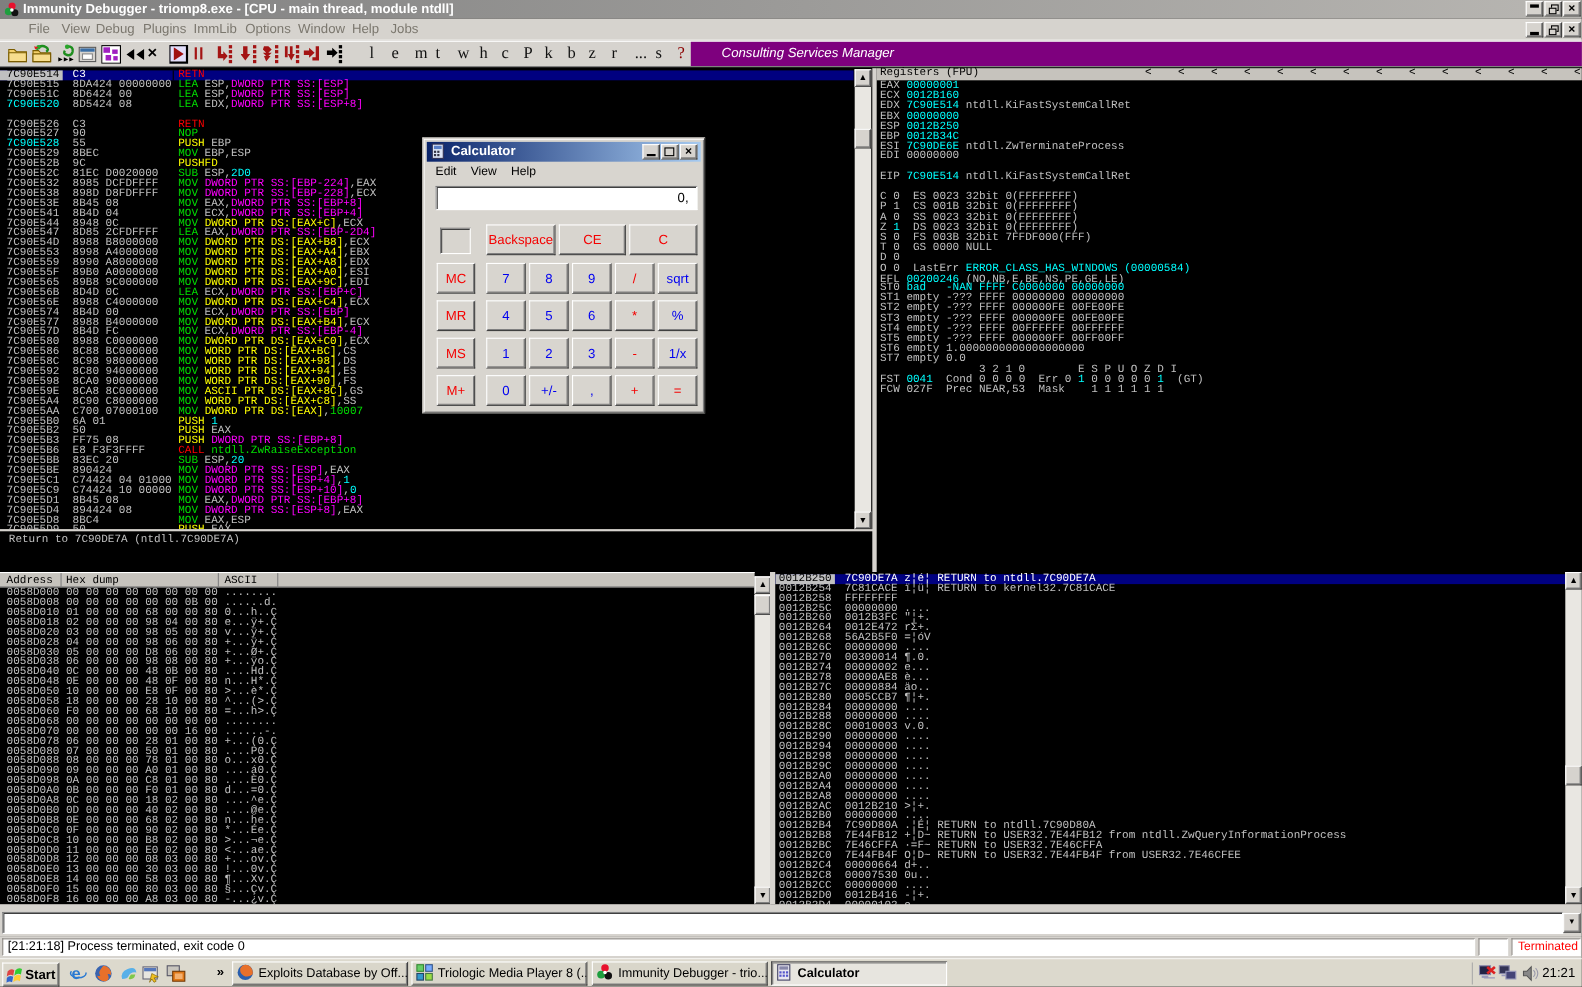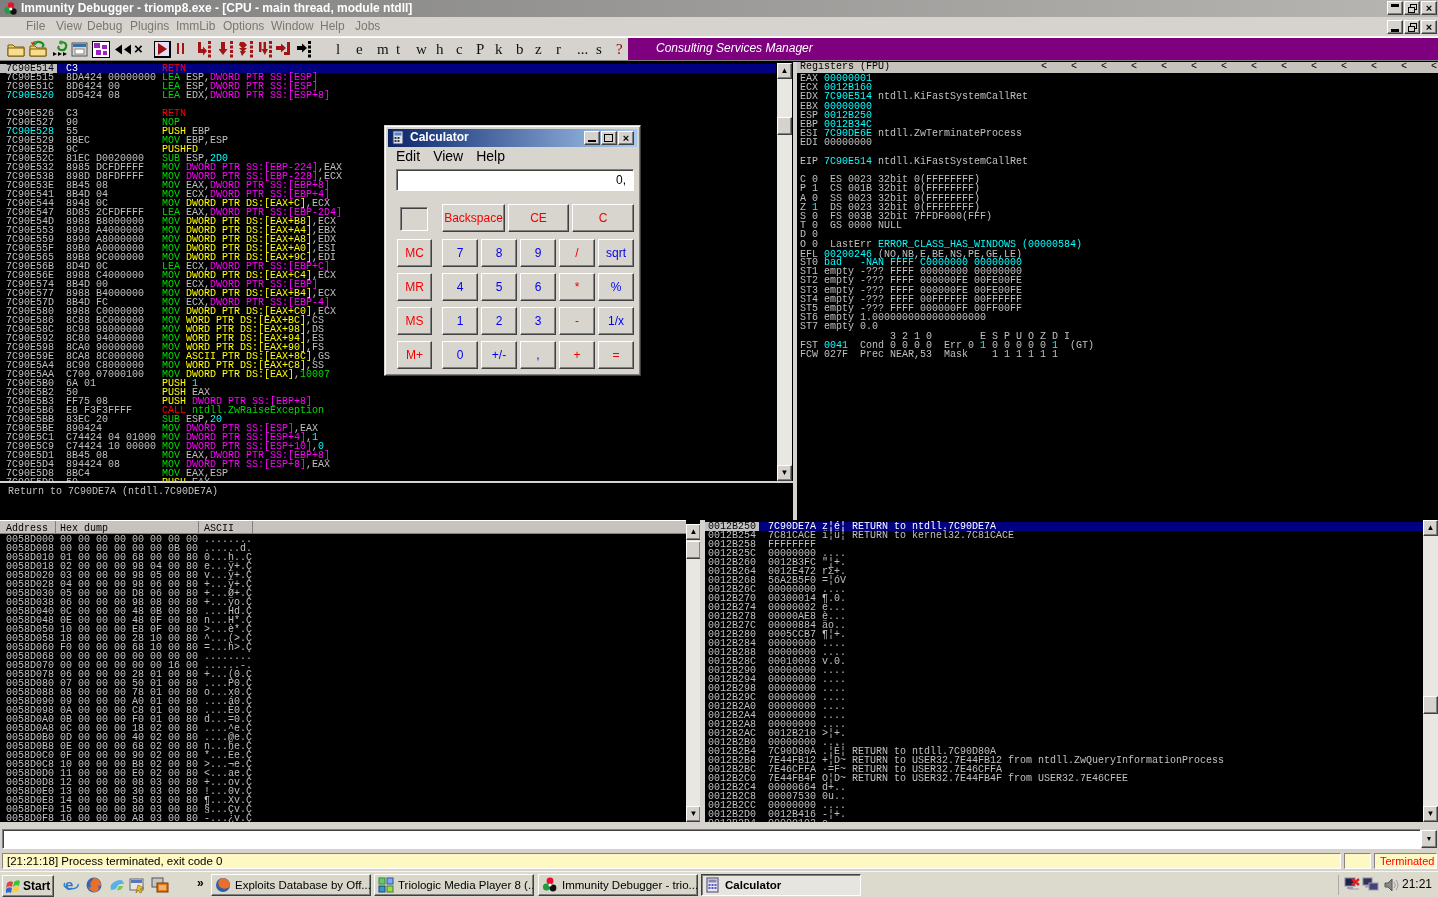--- a/index.html
+++ b/index.html
@@ -48,30 +48,30 @@
 
 .sbv{position:absolute;width:15px;background:#e9e7e2}
 .sbb{position:absolute;left:0;width:15px;height:16px;background:#d6d3ce;border:1px solid #404040;border-top-color:#fff;border-left-color:#fff;box-shadow:inset -1px -1px 0 #808080;color:#000;font-size:8px;text-align:center;line-height:14px}
 .sbt{position:absolute;left:0;width:15px;height:18px;background:#d6d3ce;border:1px solid #404040;border-top-color:#fff;border-left-color:#fff;box-shadow:inset -1px -1px 0 #808080}
 
 #cmd{left:0;top:822px;width:1438px;height:29px;background:#d6d3ce}
 #cmdbox{position:absolute;left:2px;top:7px;width:1419px;height:20px;background:#fff;border:1px solid #808080;border-bottom-color:#fff;border-right-color:#fff;box-shadow:inset 1px 1px 0 #404040}
 #cmdbtn{position:absolute;left:1421px;top:8px;width:16px;height:18px;background:#d6d3ce;border:1px solid #404040;border-top-color:#fff;border-left-color:#fff;box-shadow:inset -1px -1px 0 #808080;text-align:center;font-size:7px;line-height:16px;color:#000}
 
 #status{left:0;top:851px;width:1438px;height:20px;background:#d6d3ce;font-size:11.5px;color:#000}
-.pan{position:absolute;top:2px;height:16px;background:#fef9c3;border:1px solid #fff;border-top-color:#87837e;border-left-color:#87837e;line-height:15px}
+.pan{position:absolute;top:2px;height:16px;background:#ffffff;border:1px solid #fff;border-top-color:#87837e;border-left-color:#87837e;line-height:15px}
 
 #task{left:0;top:871px;width:1438px;height:26px;background:#dcd9cd;border-top:1px solid #f7f6f3}
 .tbtn{position:absolute;top:2px;height:22px;background:#d9d6ca;border:1px solid #404040;border-top-color:#fff;border-left-color:#fff;box-shadow:inset -1px -1px 0 #808080;font-size:11.5px;color:#000;line-height:20px;white-space:nowrap;overflow:hidden}
 .tbtn .ico{display:inline-block;width:16px;height:16px;vertical-align:-4px;margin:0 4px 0 3px}
 #calcbtn{background:#e7e5df;border:1px solid #fff;border-top-color:#404040;border-left-color:#404040;box-shadow:inset 1px 1px 0 #808080;font-weight:bold}
 
 #calc{left:384px;top:125px;width:257px;height:251px;background:#d8d5cf;border:1px solid #404040;border-top-color:#d6d3ce;border-left-color:#d6d3ce;box-shadow:inset 1px 1px 0 #fff,inset -1px -1px 0 #808080}
 #calctitle{position:absolute;left:3px;top:3px;width:249px;height:18px;background:linear-gradient(90deg,#0a246a,#a6caf0);color:#fff;font-weight:bold;font-size:12px;line-height:17px}
-#calcmenu{position:absolute;left:3px;top:21px;height:18px;font-size:14px;color:#000;line-height:18px}
+#calcmenu{position:absolute;left:3px;top:21px;height:18px;font-size:11px;color:#000;line-height:18px}
 #calcdisp{position:absolute;left:11px;top:43px;width:238px;height:22px;background:#fff;border:1px solid #808080;border-bottom-color:#fff;border-right-color:#fff;box-shadow:inset 1px 1px 0 #404040;font-size:12px;color:#000;text-align:right;line-height:20px;padding-right:7px}
 #membox{position:absolute;left:15px;top:81px;width:28px;height:24px;border:1px solid #808080;border-bottom-color:#fff;border-right-color:#fff;box-shadow:inset 1px 1px 0 #404040}
 .cbtn{position:absolute;background:#d8d5cf;border:1px solid #404040;border-top-color:#fff;border-left-color:#fff;box-shadow:inset -1px -1px 0 #808080;font-size:12px;text-align:center;line-height:26px}
 .cr{color:#f40000}.cb{color:#0000f0}.ctr{color:#f40000}
 .cwb{position:absolute;width:16px;height:14px;background:#d6d3ce;border:1px solid #404040;border-top-color:#fff;border-left-color:#fff;box-shadow:inset -1px -1px 0 #808080;font-size:9px;font-weight:bold;color:#000;text-align:center;line-height:12px}
 </style></head>
 <body>
 <div class="abs" id="title">
 <svg class="abs" style="left:4px;top:2px" width="14" height="13">
       <circle cx="7" cy="3.5" r="3.2" fill="#e8112d"></circle>

